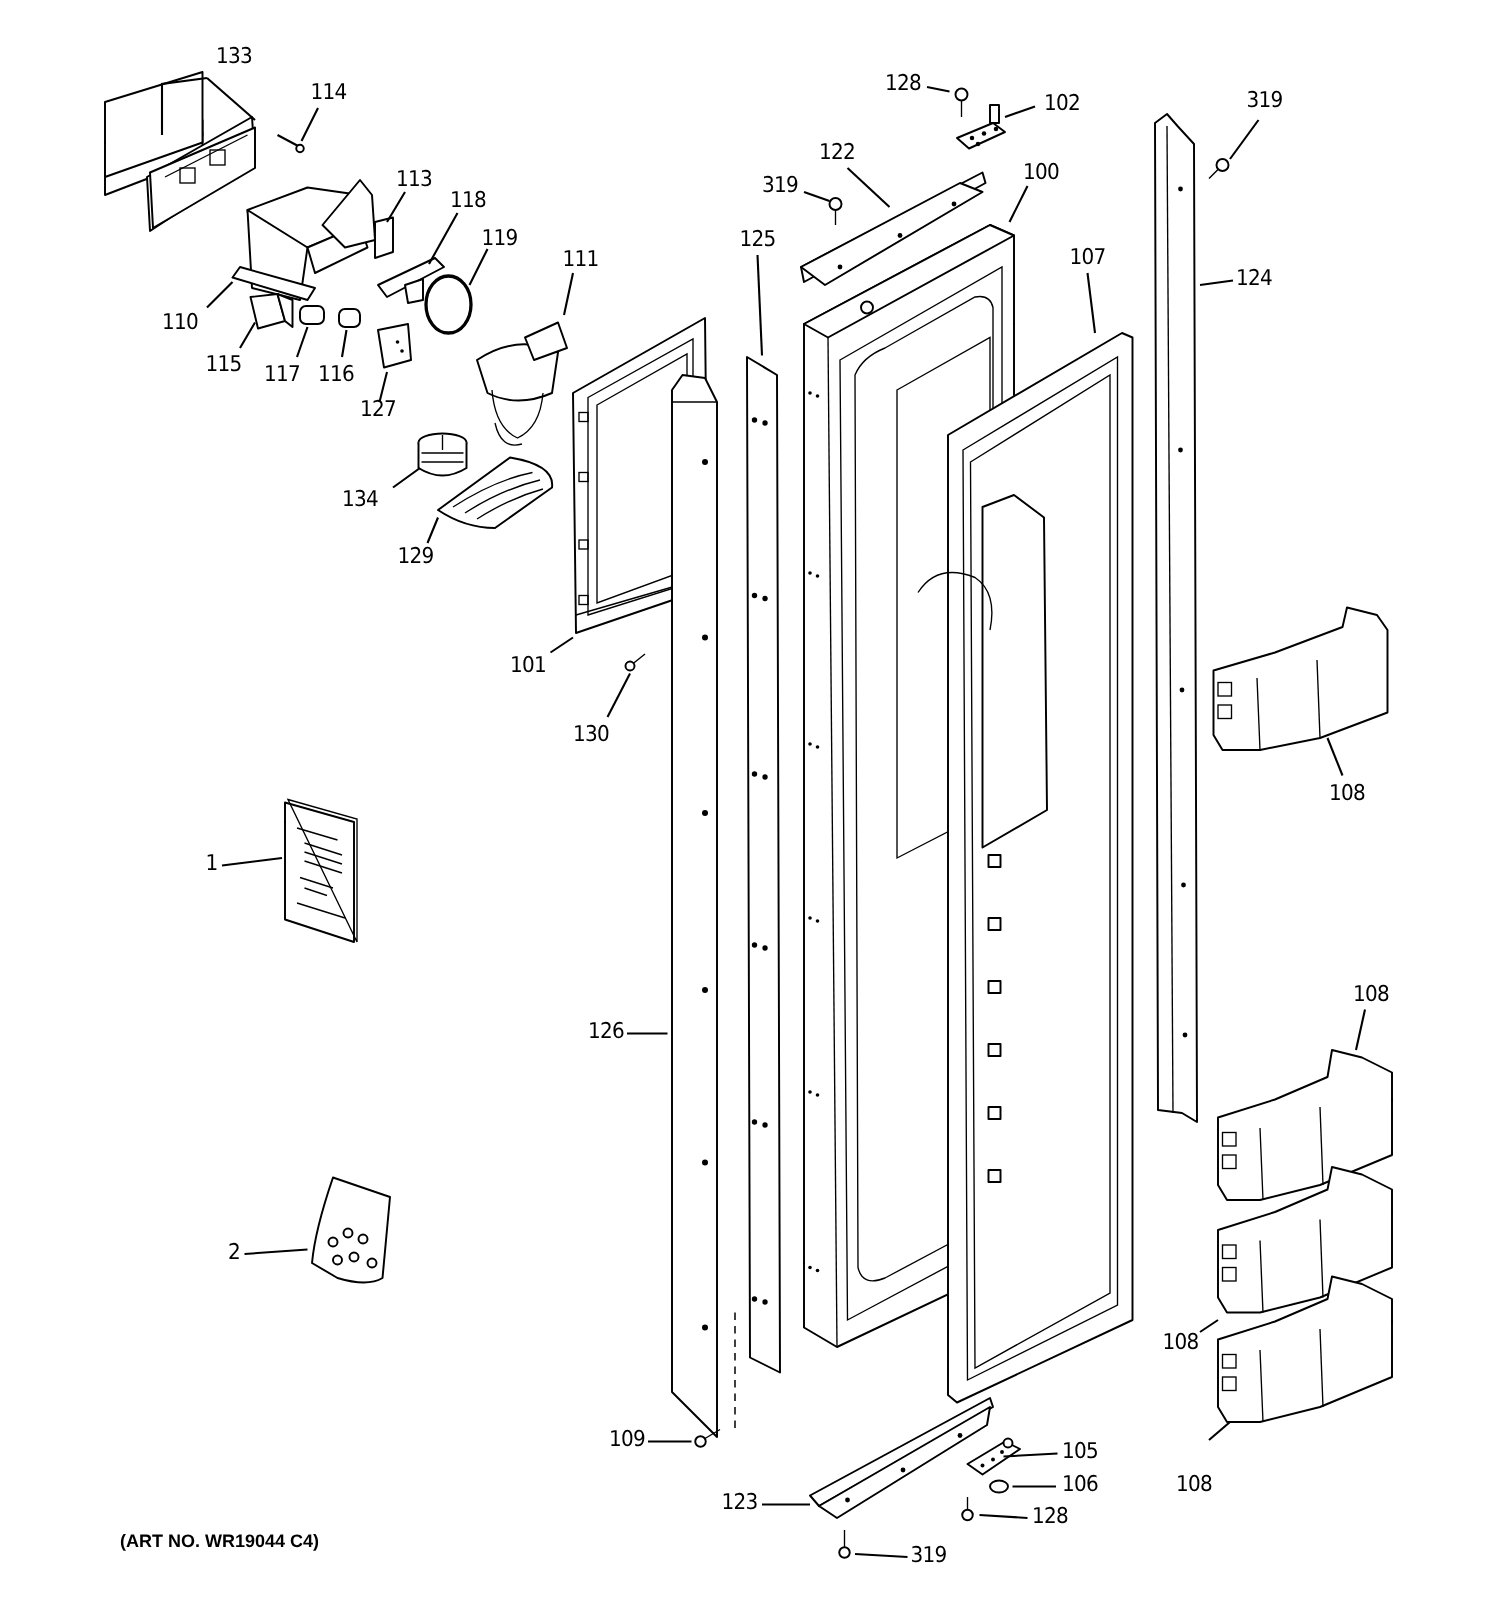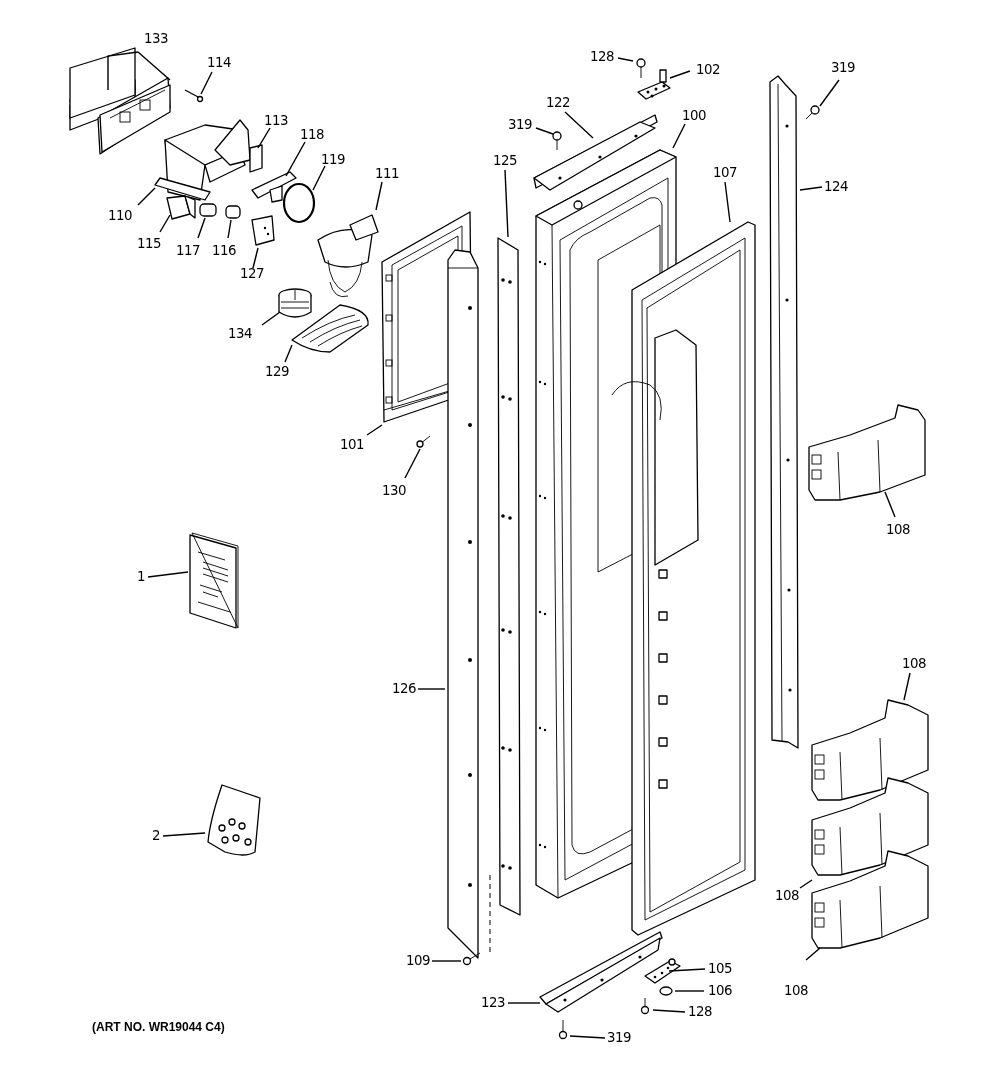--- a/index.html
+++ b/index.html
@@ -6,21 +6,21 @@
   body { width:1000px; height:1067px; position:relative; overflow:hidden;
          font-family:"Liberation Sans", sans-serif; color:#000; }
   #diagram { position:absolute; left:0; top:0; width:1000px; height:1067px; }
   .part { fill:#fff; stroke:#000; stroke-width:1.3; stroke-linejoin:round; }
   .thin { fill:none; stroke:#000; stroke-width:0.9; }
   .leader { stroke:#000; stroke-width:1.4; fill:none; }
   .dash { stroke:#000; stroke-width:1; stroke-dasharray:5 4; fill:none; }
   .dot { fill:#000; }
   .callout { position:absolute; font-family:"DejaVu Sans", sans-serif; font-size:14.5px;
              letter-spacing:-0.5px; line-height:1; white-space:nowrap; transform:scaleX(0.92); transform-origin:left top; }
-  #art-no { position:absolute; left:92px; top:1020px; font-family:"Liberation Sans", sans-serif;
+  #art-no { position:absolute; left:80px; top:1020px; font-family:"Liberation Sans", sans-serif;
             font-weight:bold; font-size:12px; }
 </style>
 </head>
 <body>
 
 <svg id="diagram" viewBox="0 0 1000 1067">
 
   <g>
     <polygon class="part" points="70,105 135,80 135,105 70,130"></polygon>
     <polygon class="part" points="70,100 133,75 135,90 72,115"></polygon>

